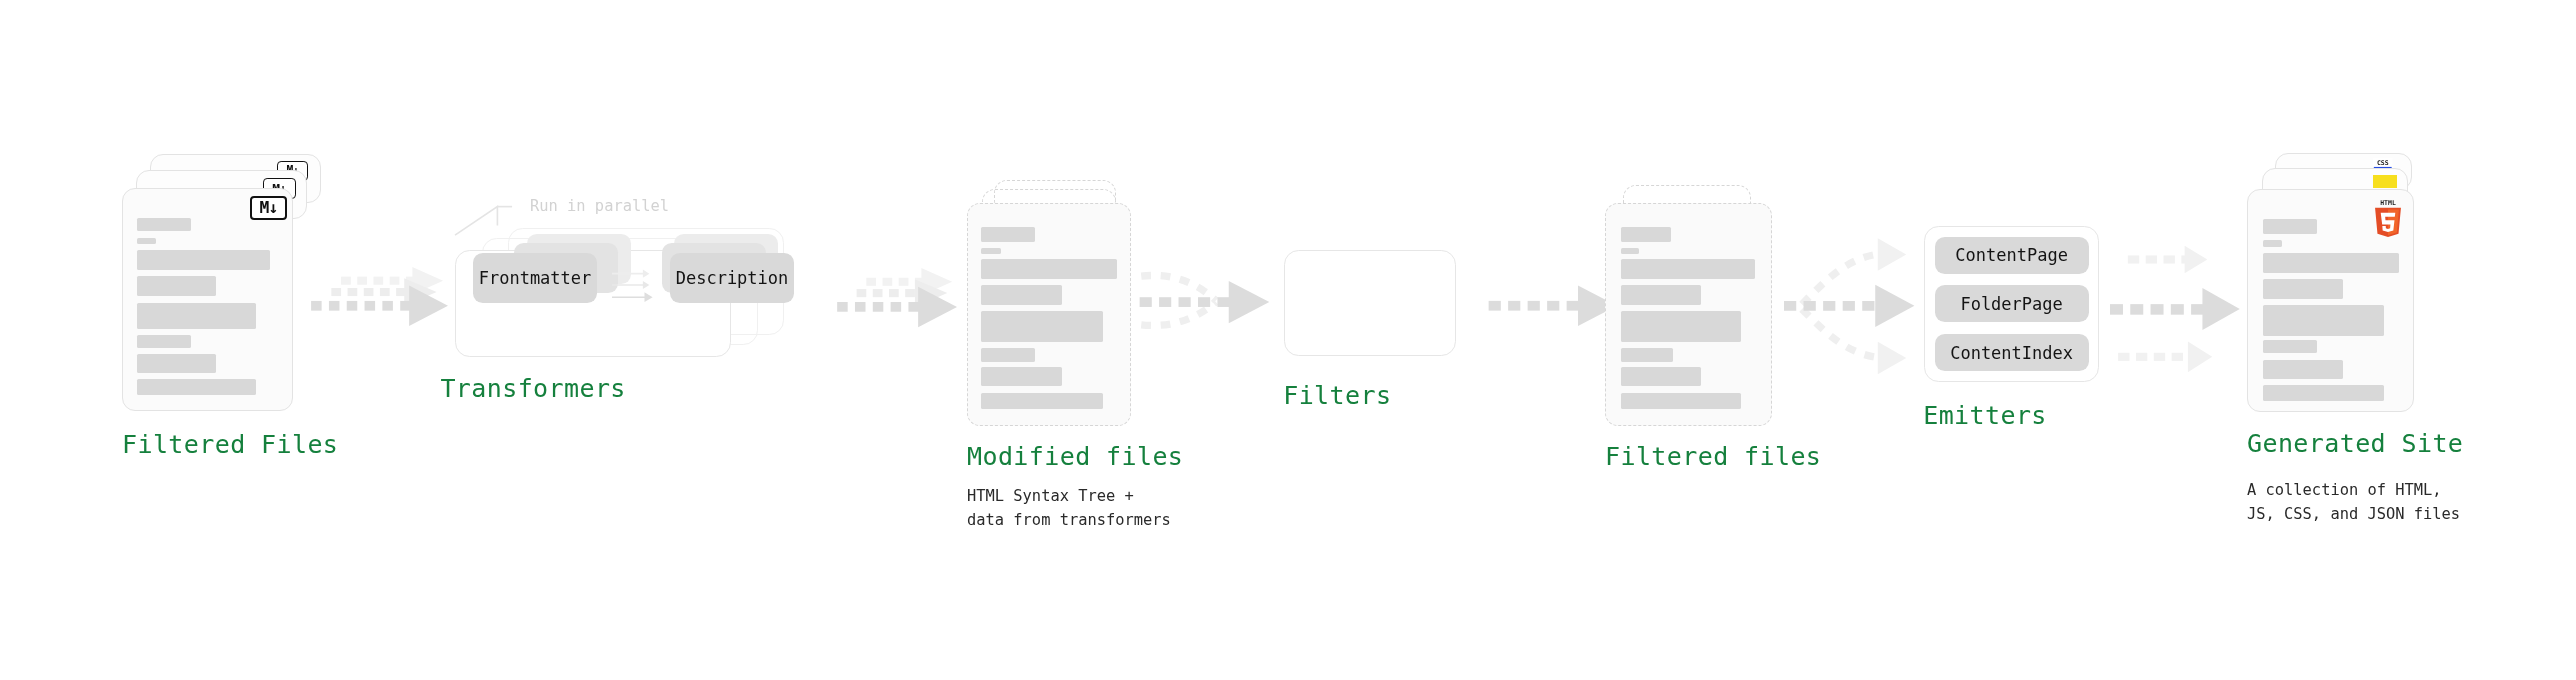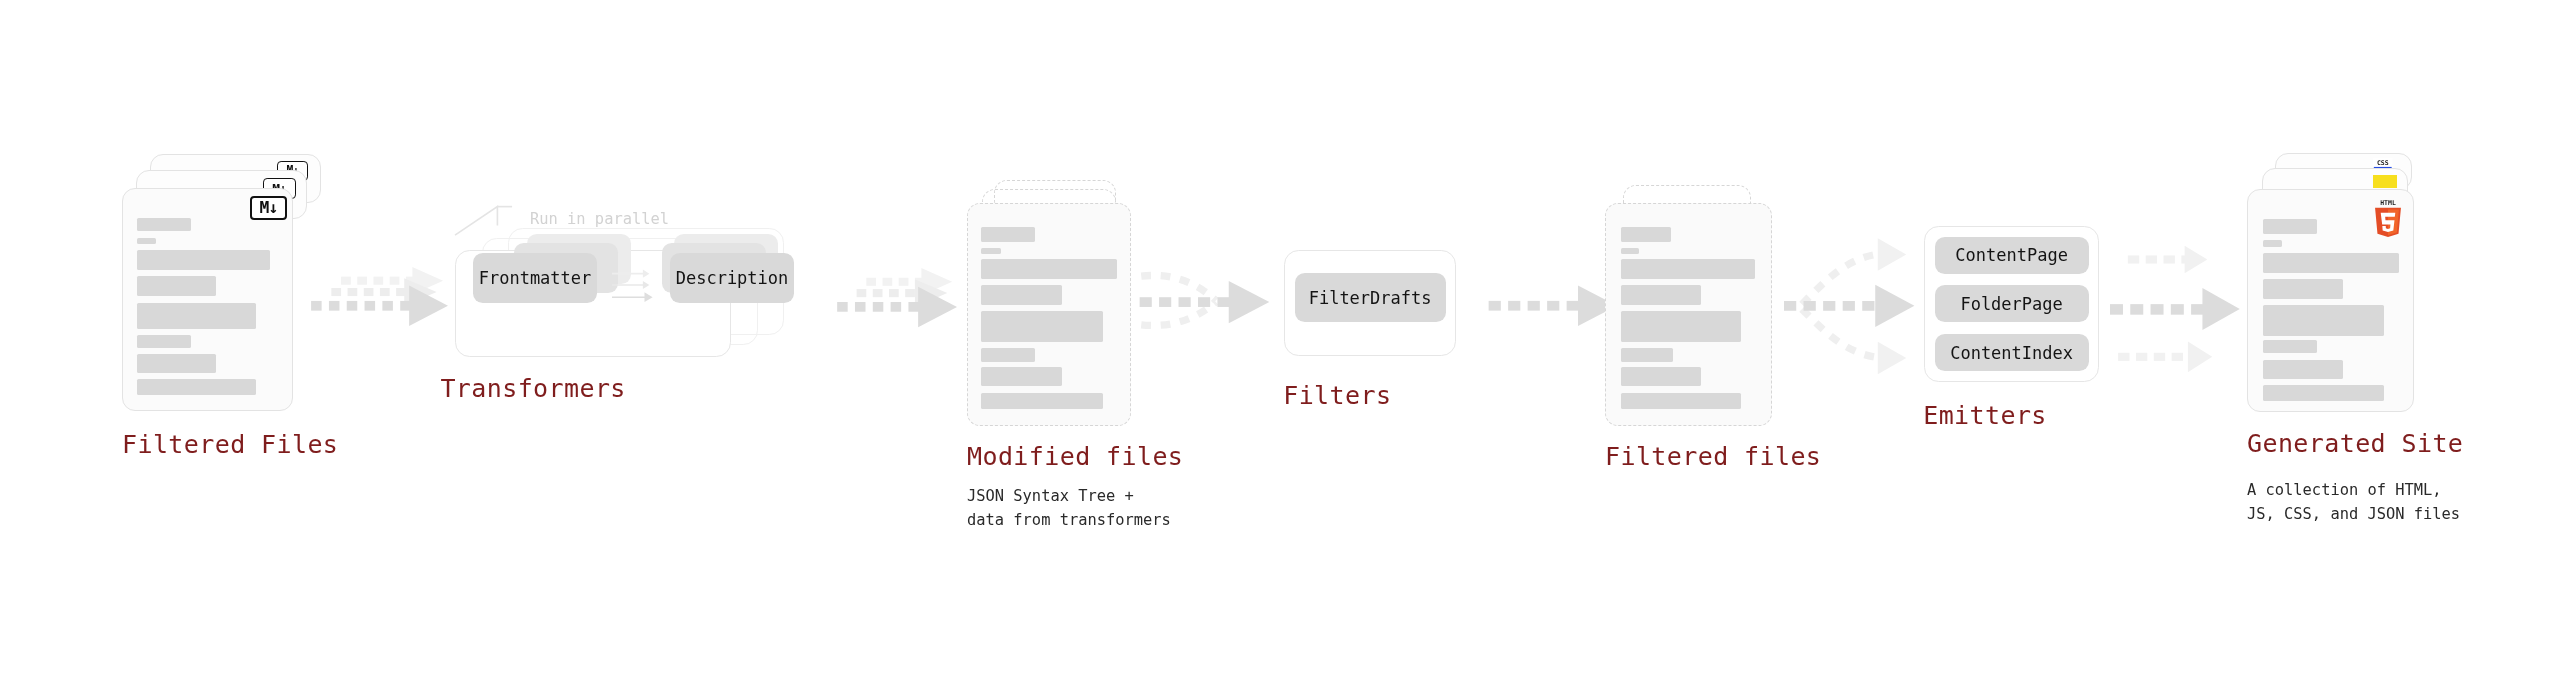--- a/index.html
+++ b/index.html
@@ -14,21 +14,21 @@
   .card{
     position:absolute;background:#fbfbfb;border:1.6px solid #e3e3e3;
     border-radius:13px;box-sizing:border-box;
   }
   .card.dashed{background:#fafafa;border:1.6px dashed #d6d6d6;}
   .card.ghost{background:#fdfdfd;}
   .bar{position:absolute;background:#d8d8d8;border-radius:1.6px;}
 
   
   .title{
-    position:absolute;font-size:25px;font-weight:400;color:#7f1d1d;
+    position:absolute;font-size:25px;font-weight:400;color:#15803d;
     letter-spacing:0.4px;white-space:nowrap;
   }
   .subtitle{
     position:absolute;font-size:15.4px;color:#2a2a2a;line-height:1.55;
     white-space:pre-line;
   }
   .note{
     position:absolute;font-size:15.4px;color:#d2d2d2;white-space:nowrap;
   }
 
@@ -113,21 +113,21 @@
     </g>
   </svg>
 </div>
 
 <div class="stage" style="left:455px;top:191px;width:423px;height:309px;">
 
   <svg width="106" height="49" style="position:absolute;left:0px;top:4.9px;" viewBox="0 0 130 60">
     <path d="M0 48 L52 13 L52 36" fill="none" stroke="#e4e4e4" stroke-width="2"></path>
     <path d="M52 13 L70 13" fill="none" stroke="#e4e4e4" stroke-width="2"></path>
   </svg>
-  <div class="note" style="left:75px;top:19px;">Run in parallel</div>
+  <div class="note" style="left:75px;top:6px;">Run in parallel</div>
 
   <div class="pillbox faint" style="left:53px;top:37px;width:276px;height:107px;"></div>
   <div class="pillbox faint" style="left:27px;top:47px;width:276px;height:107px;"></div>
   <div class="pillbox" style="left:0px;top:59px;width:276px;height:107px;"></div>
 
   <div class="pill f1" style="left:72px;top:43px;width:104px;height:50px;"></div>
   <div class="pill f1" style="left:219px;top:43px;width:104px;height:50px;"></div>
   <div class="pill f2" style="left:59px;top:52px;width:104px;height:50px;"></div>
   <div class="pill f2" style="left:207px;top:52px;width:104px;height:50px;"></div>
 
@@ -186,21 +186,21 @@
     <div class="bar" style="left:13px;top:23px;width:54px;height:15.4px;"></div>
     <div class="bar" style="left:13px;top:44px;width:19.5px;height:5.7px;"></div>
     <div class="bar" style="left:13px;top:55px;width:136px;height:20.3px;"></div>
     <div class="bar" style="left:13px;top:81px;width:81px;height:20.3px;"></div>
     <div class="bar" style="left:13px;top:107px;width:122px;height:31px;"></div>
     <div class="bar" style="left:13px;top:144px;width:54px;height:14px;"></div>
     <div class="bar" style="left:13px;top:163px;width:81px;height:18.7px;"></div>
     <div class="bar" style="left:13px;top:189px;width:122px;height:16.3px;"></div>
   </div>
   <div class="title" style="left:0px;top:262px;">Modified files</div>
-  <div class="subtitle" style="left:0px;top:305px;">JSON Syntax Tree +
+  <div class="subtitle" style="left:0px;top:305px;">HTML Syntax Tree +
 data from transformers</div>
 </div>
 
 <div class="stage" style="left:1138px;top:258px;width:154px;height:106px;">
   <svg width="154" height="106" viewBox="0 0 190 130">
     <g stroke="#efefef" stroke-width="9" fill="none" stroke-dasharray="12 12" stroke-linecap="butt">
       <path d="M4 22 C 40 18, 70 28, 96 52"></path>
     </g>
     <g stroke="#efefef" stroke-width="9" fill="none" stroke-dasharray="12 12" stroke-linecap="butt">
       <path d="M4 82 C 40 86, 70 76, 96 54"></path>
@@ -211,21 +211,20 @@
       <rect x="50" y="48" width="15" height="12"></rect>
         <rect x="74" y="48" width="15" height="12"></rect>
       <rect x="98" y="48" width="15" height="12"></rect>
     </g>
     <path d="M112 28 L162 54 L112 80 Z" fill="#dcdcdc"></path>
   </svg>
 </div>
 
 <div class="stage" style="left:1284px;top:250px;width:228px;height:244px;">
   <div class="pillbox" style="left:0px;top:0px;width:172px;height:106px;"></div>
-  <div class="pill" style="left:10.6px;top:23px;width:151px;height:49px;">FilterDrafts</div>
   <div class="title" style="left:-0.8px;top:131px;">Filters</div>
 </div>
 
 <div class="stage" style="left:1487px;top:283px;width:130px;height:65px;">
   <svg width="130" height="65" viewBox="0 0 160 80">
     <g fill="#dcdcdc">
       <rect x="2" y="22" width="15" height="12"></rect>
         <rect x="26" y="22" width="15" height="12"></rect>
       <rect x="50" y="22" width="15" height="12"></rect>
         <rect x="74" y="22" width="15" height="12"></rect>

